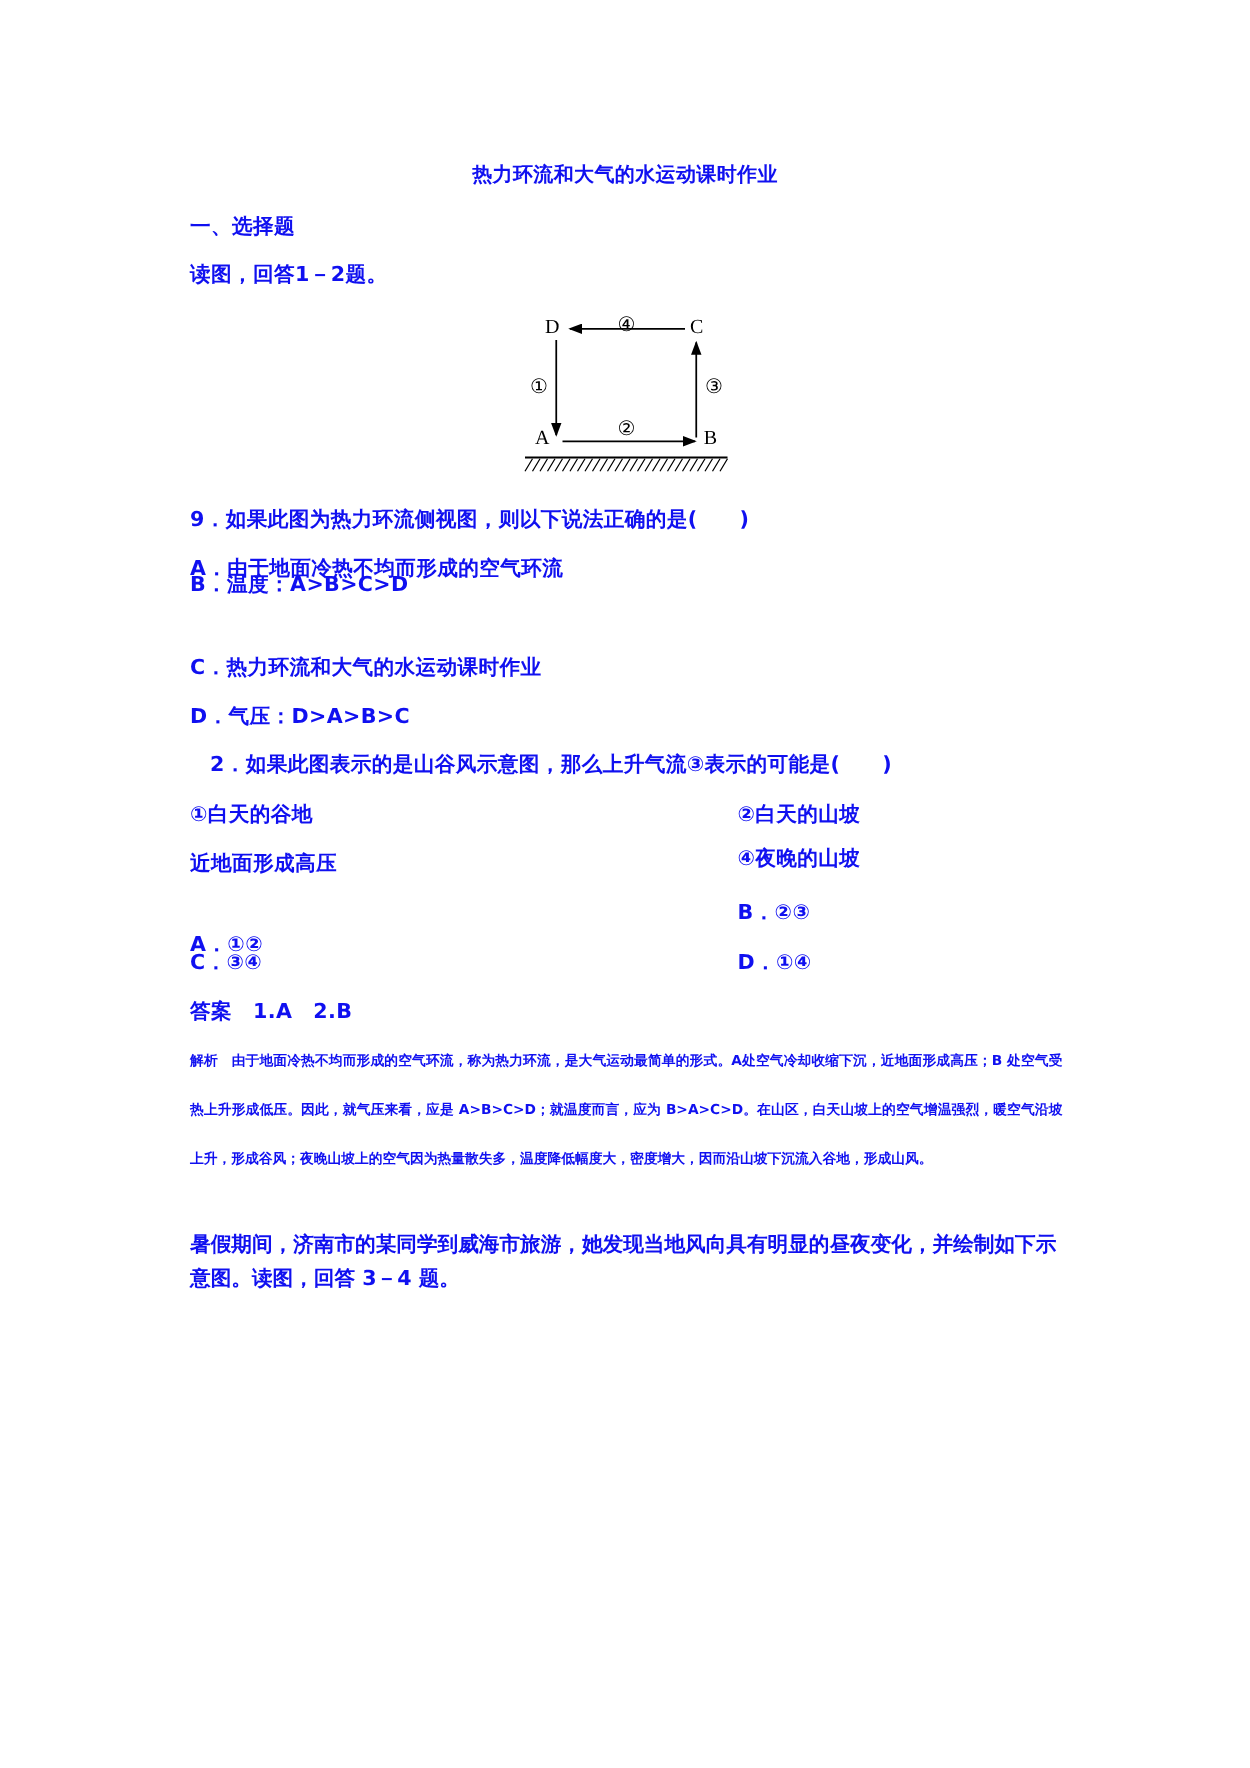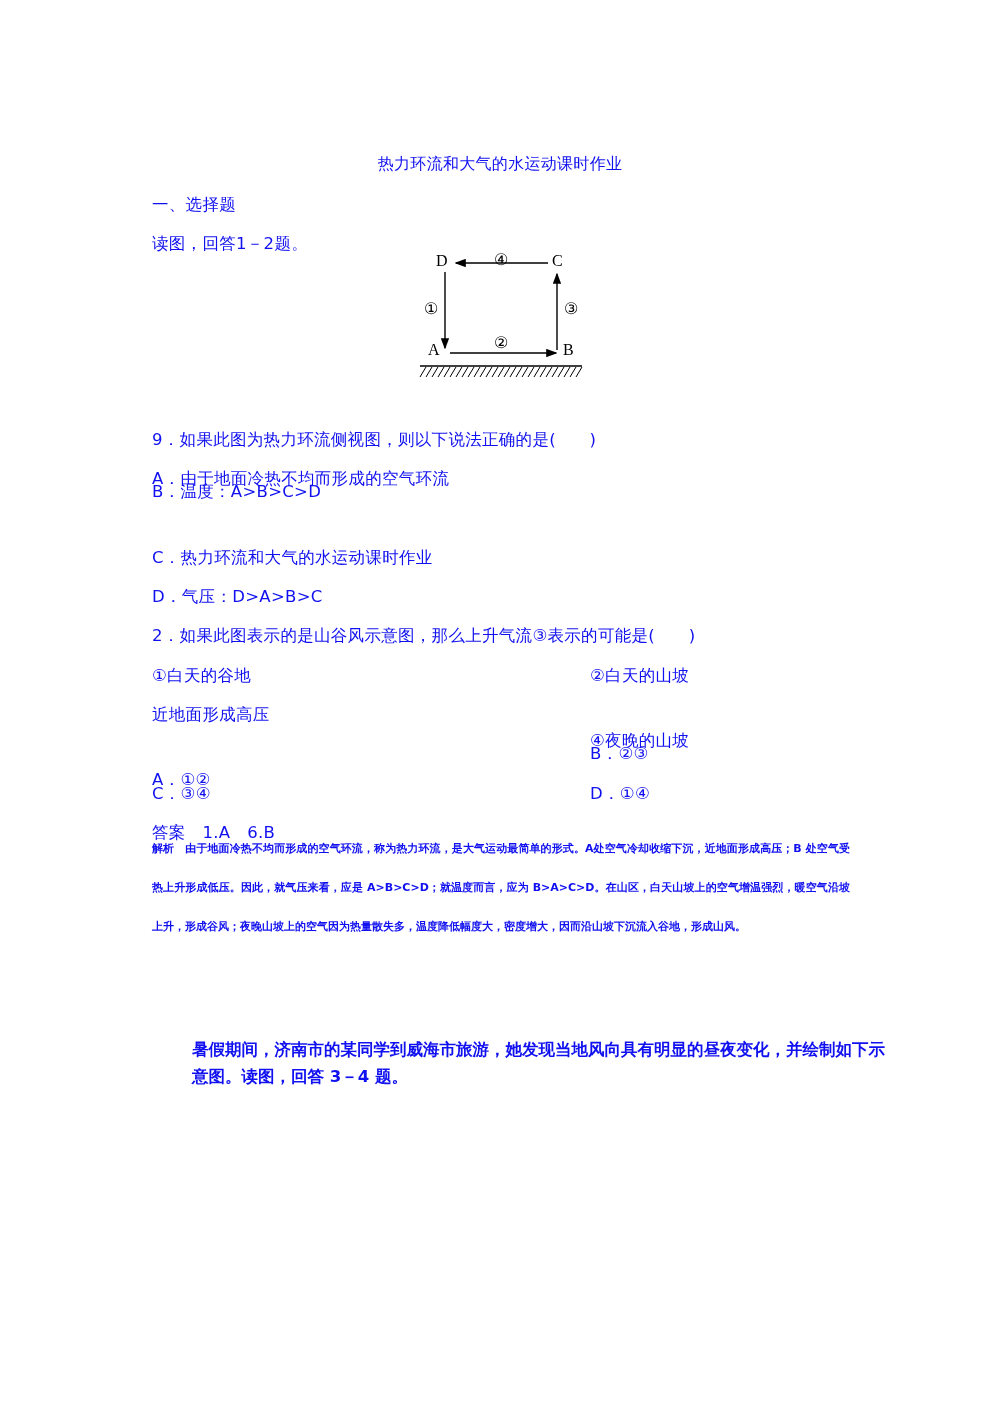--- a/index.html
+++ b/index.html
@@ -1,18 +1,18 @@
 <!DOCTYPE html>
 <html><head>
   <meta charset="utf-8">
   <style>
     html, body { margin: 0; padding: 0; background: #ffffff; }
     body { width: 1000px; height: 1414px; position: relative; overflow: hidden;
       font-family: "DejaVu Sans", "Liberation Sans", sans-serif; color: #1010f0; }
-    .t { position: absolute; font-size: 16.5px; font-weight: normal; white-space: nowrap; line-height: 1; letter-spacing: 0.3px; margin-top: 24px; }
+    .t { position: absolute; font-size: 16.5px; font-weight: bold; white-space: nowrap; line-height: 1; letter-spacing: 0.3px; }
     .title { left: 0; width: 1000px; text-align: center; top: 132px; font-size: 16px; }
     .para { position: absolute; left: 152px; width: 698px; font-size: 11px; font-weight: bold; line-height: 39px; text-align: justify; }
     .para2 { position: absolute; left: 152px; width: 698px; font-size: 16.5px; font-weight: bold; line-height: 27px; }
     svg text { font-family: "Liberation Serif", "DejaVu Serif", serif; }
   </style>
 </head>
 <body>
 
 <div>
   <div class="t title">热力环流和大气的水运动课时作业</div>
@@ -42,27 +42,27 @@
       <path d="M20,137 L26,127 M26,137 L32,127 M32,137 L38,127 M38,137 L44,127 M44,137 L50,127 M50,137 L56,127 M56,137 L62,127 M62,137 L68,127 M68,137 L74,127 M74,137 L80,127 M80,137 L86,127 M86,137 L92,127 M92,137 L98,127 M98,137 L104,127 M104,137 L110,127 M110,137 L116,127 M116,137 L122,127 M122,137 L128,127 M128,137 L134,127 M134,137 L140,127 M140,137 L146,127 M146,137 L152,127 M152,137 L158,127 M158,137 L164,127 M164,137 L170,127 M170,137 L176,127 M176,137 L182,127" stroke="#000" stroke-width="1"></path>
     </g>
   </svg>
 
   <div class="t" style="left:152px; top:408px;">9．如果此图为热力环流侧视图，则以下说法正确的是(　　)</div>
   <div class="t" style="left:152px; top:447px;">A．由于地面冷热不均而形成的空气环流</div>
   <div class="t" style="left:152px; top:460px;">B．温度：A&gt;B&gt;C&gt;D</div>
   <div class="t" style="left:152px; top:526px;">C．热力环流和大气的水运动课时作业</div>
   <div class="t" style="left:152px; top:565px;">D．气压：D&gt;A&gt;B&gt;C</div>
 
-  <div class="t" style="left:152px; top:604px;">2．如果此图表示的是山谷风示意图，那么上升气流③表示的可能是(　　)</div>
+  <div class="t" style="left:168px; top:604px;">2．如果此图表示的是山谷风示意图，那么上升气流③表示的可能是(　　)</div>
   <div class="t" style="left:152px; top:644px;">①白天的谷地</div>
   <div class="t" style="left:590px; top:644px;">②白天的山坡</div>
   <div class="t" style="left:152px; top:683px;">近地面形成高压</div>
-  <div class="t" style="left:590px; top:709px;">④夜晚的山坡</div>
+  <div class="t" style="left:590px; top:679px;">④夜晚的山坡</div>
   <div class="t" style="left:152px; top:748px;">A．①②</div>
   <div class="t" style="left:590px; top:722px;">B．②③</div>
   <div class="t" style="left:152px; top:762px;">C．③④</div>
   <div class="t" style="left:590px; top:762px;">D．①④</div>
 
-  <div class="t" style="left:152px; top:801px;">答案　1.A　6.B</div>
+  <div class="t" style="left:152px; top:801px;">答案　1.A　2.B</div>
 
   <div class="para" style="top:829px;">解析　由于地面冷热不均而形成的空气环流，称为热力环流，是大气运动最简单的形式。A处空气冷却收缩下沉，近地面形成高压；B 处空气受热上升形成低压。因此，就气压来看，应是 A&gt;B&gt;C&gt;D；就温度而言，应为 B&gt;A&gt;C&gt;D。在山区，白天山坡上的空气增温强烈，暖空气沿坡上升，形成谷风；夜晚山坡上的空气因为热量散失多，温度降低幅度大，密度增大，因而沿山坡下沉流入谷地，形成山风。</div>
-  <div class="para2" style="top:1036px;margin-left:40px;">暑假期间，济南市的某同学到威海市旅游，她发现当地风向具有明显的昼夜变化，并绘制如下示意图。读图，回答 3－4 题。</div>
+  <div class="para2" style="top:982px;">暑假期间，济南市的某同学到威海市旅游，她发现当地风向具有明显的昼夜变化，并绘制如下示意图。读图，回答 3－4 题。</div>
 </div>
 
 </body></html>

